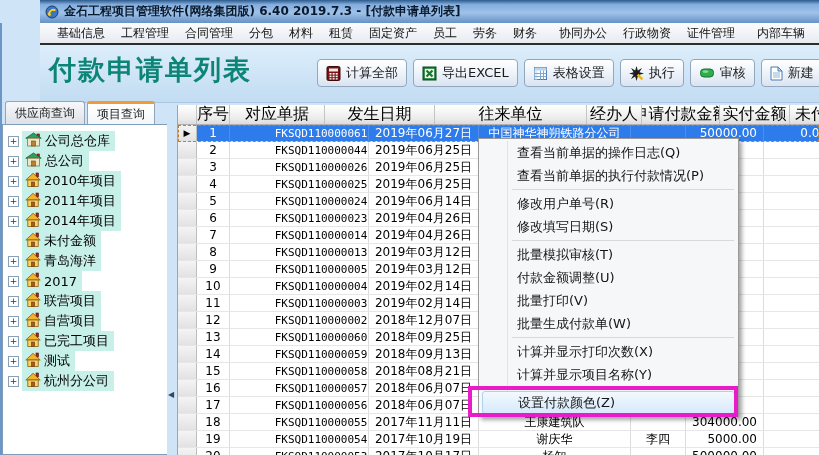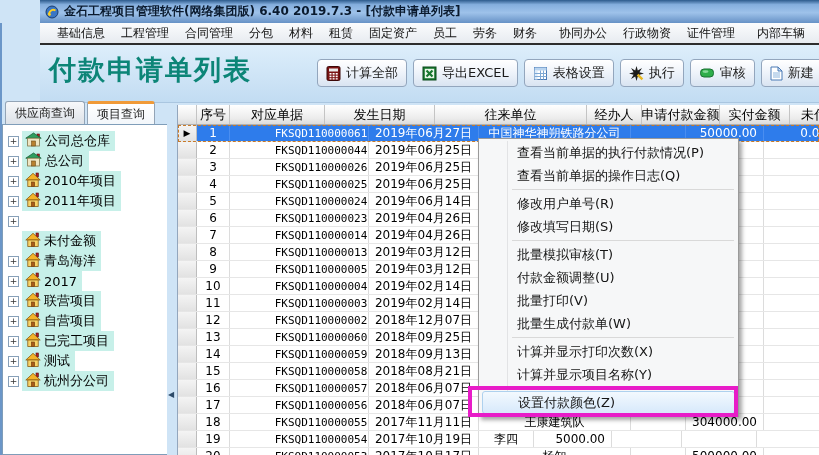--- a/index.html
+++ b/index.html
@@ -46,21 +46,21 @@
     text-align:center; color:#333; flex:none; }
   .expand-spacer { width:11px; height:11px; flex:none; }
   .tree-hl { display:flex; align-items:center; gap:3px; background:#c7f0e9; padding:1px 5px 1px 3px; margin-left:3px; white-space:nowrap; }
 
   
   .splitter { position:absolute; left:167px; top:0; width:10px; bottom:0; background:#cfe4f6; }
   .collapse-arrow { position:absolute; left:1px; top:287px; font-size:8px; color:#2c4a68; cursor:pointer; }
 
   
   .tablewrap { position:absolute; left:177px; top:2px; right:0; bottom:0; background:#fff; overflow:hidden; border-left:1px solid #93a6bd; }
-  .thead { display:flex; height:20px; background:linear-gradient(#ffffff,#ececec 70%,#dcdcdc); border-bottom:1px solid #b0b0b0; font-size:13px; color:#000; }
+  .thead { display:flex; height:20px; background:linear-gradient(#ffffff,#ececec 70%,#dcdcdc); border-bottom:1px solid #b0b0b0; font-size:16px; color:#000; }
   .th { display:flex; align-items:center; justify-content:center; border-right:1px solid #c4c4c4; flex:none; white-space:nowrap; overflow:hidden; }
   .row { display:flex; height:17px; font-size:12px; color:#000; border-bottom:1px solid #e6e6e6; background:#fff; }
   .td { display:flex; align-items:center; justify-content:center; border-right:1px solid #dcdcdc; flex:none;
     white-space:nowrap; overflow:hidden; }
   .td.num { justify-content:flex-end; padding-right:6px; }
   .td.ind { background:linear-gradient(#f4f4f4,#e2e2e2); border-right:1px solid #bdbdbd; font-size:9px; color:#000; }
   .td.doc { font-family:"DejaVu Sans Mono","Liberation Mono",monospace; font-size:11px;margin-left:44px; }
   .row.selected { background:#2e7ceb; color:#fff; outline:1px dashed #c87a28; outline-offset:-1px; }
   .row.selected .td { border-right-color:#4a8ef0; }
   .row.selected .td.ind { background:linear-gradient(#f4f4f4,#e2e2e2); color:#000; border-right-color:#bdbdbd; }
@@ -250,20 +250,29 @@
                   <rect x="11" y="1" width="2.4" height="4" fill="#b02020" stroke="#5c0e0e" stroke-width="0.6"></rect>
                   <path d="M0.8 8 L8 1.3 L15.2 8 Z" fill="#f3b32a" stroke="#8a5a10" stroke-width="0.8"></path>
                   <rect x="2.8" y="8" width="10.4" height="6.4" fill="#f8d468" stroke="#8a5a10" stroke-width="0.8"></rect>
                   <rect x="6.4" y="10" width="3.2" height="4.4" fill="#a85a18" stroke="#6e3c0c" stroke-width="0.6"></rect>
                 </svg></span>
               <span>2011年项目</span>
             </span>
           </div>
           <div class="tree-item">
             <span class="expand-box">+</span>
+            <span class="tree-hl">
+              <span class="t-ic"><svg width="16" height="15">
+                  <rect x="11" y="1" width="2.4" height="4" fill="#b02020" stroke="#5c0e0e" stroke-width="0.6"></rect>
+                  <path d="M0.8 8 L8 1.3 L15.2 8 Z" fill="#f3b32a" stroke="#8a5a10" stroke-width="0.8"></path>
+                  <rect x="2.8" y="8" width="10.4" height="6.4" fill="#f8d468" stroke="#8a5a10" stroke-width="0.8"></rect>
+                  <rect x="6.4" y="10" width="3.2" height="4.4" fill="#a85a18" stroke="#6e3c0c" stroke-width="0.6"></rect>
+                </svg></span>
+              <span>2014年项目</span>
+            </span>
           </div>
           <div class="tree-item">
             <span class="expand-spacer"></span>
             <span class="tree-hl">
               <span class="t-ic"><svg width="16" height="15">
                   <rect x="11" y="1" width="2.4" height="4" fill="#b02020" stroke="#5c0e0e" stroke-width="0.6"></rect>
                   <path d="M0.8 8 L8 1.3 L15.2 8 Z" fill="#f3b32a" stroke="#8a5a10" stroke-width="0.8"></path>
                   <rect x="2.8" y="8" width="10.4" height="6.4" fill="#f8d468" stroke="#8a5a10" stroke-width="0.8"></rect>
                   <rect x="6.4" y="10" width="3.2" height="4.4" fill="#a85a18" stroke="#6e3c0c" stroke-width="0.6"></rect>
                 </svg></span>
@@ -570,20 +579,21 @@
             <div class="td" style="width: 55px;"></div>
             <div class="td num" style="width: 78px;">304000.00</div>
             <div class="td num" style="width: 70px;"></div>
             <div class="td num" style="width: 75px;"></div>
           </div>
           <div class="row">
             <div class="td ind" style="width: 19px;"></div>
             <div class="td" style="width: 33px;">19</div>
             <div class="td doc" style="width: 95px;">FKSQD110000054</div>
             <div class="td" style="width: 110px;">2017年10月19日</div>
+            <div class="td" style="width: 152px;">谢庆华</div>
             <div class="td" style="width: 55px;">李四</div>
             <div class="td num" style="width: 78px;">5000.00</div>
             <div class="td num" style="width: 70px;"></div>
             <div class="td num" style="width: 75px;"></div>
           </div>
           <div class="row">
             <div class="td ind" style="width: 19px;"></div>
             <div class="td" style="width: 33px;">20</div>
             <div class="td doc" style="width: 95px;">FKSQD110000053</div>
             <div class="td" style="width: 110px;">2017年10月17日</div>
@@ -592,22 +602,22 @@
             <div class="td num" style="width: 78px;">500000.00</div>
             <div class="td num" style="width: 70px;"></div>
             <div class="td num" style="width: 75px;"></div>
           </div>
         </div>
     </div>
   </div>
 
   <div class="ctxmenu">
     <div class="cm-gutter"></div>
-  <div class="cm-item">查看当前单据的执行付款情况(P)</div>
-      <div class="cm-item">查看当前单据的操作日志(Q)</div>
+  <div class="cm-item">查看当前单据的操作日志(Q)</div>
+      <div class="cm-item">查看当前单据的执行付款情况(P)</div>
       <div class="cm-sep"></div>
       <div class="cm-item">修改用户单号(R)</div>
       <div class="cm-item">修改填写日期(S)</div>
       <div class="cm-sep"></div>
       <div class="cm-item">批量模拟审核(T)</div>
       <div class="cm-item">付款金额调整(U)</div>
       <div class="cm-item">批量打印(V)</div>
       <div class="cm-item">批量生成付款单(W)</div>
       <div class="cm-sep"></div>
       <div class="cm-item">计算并显示打印次数(X)</div>

